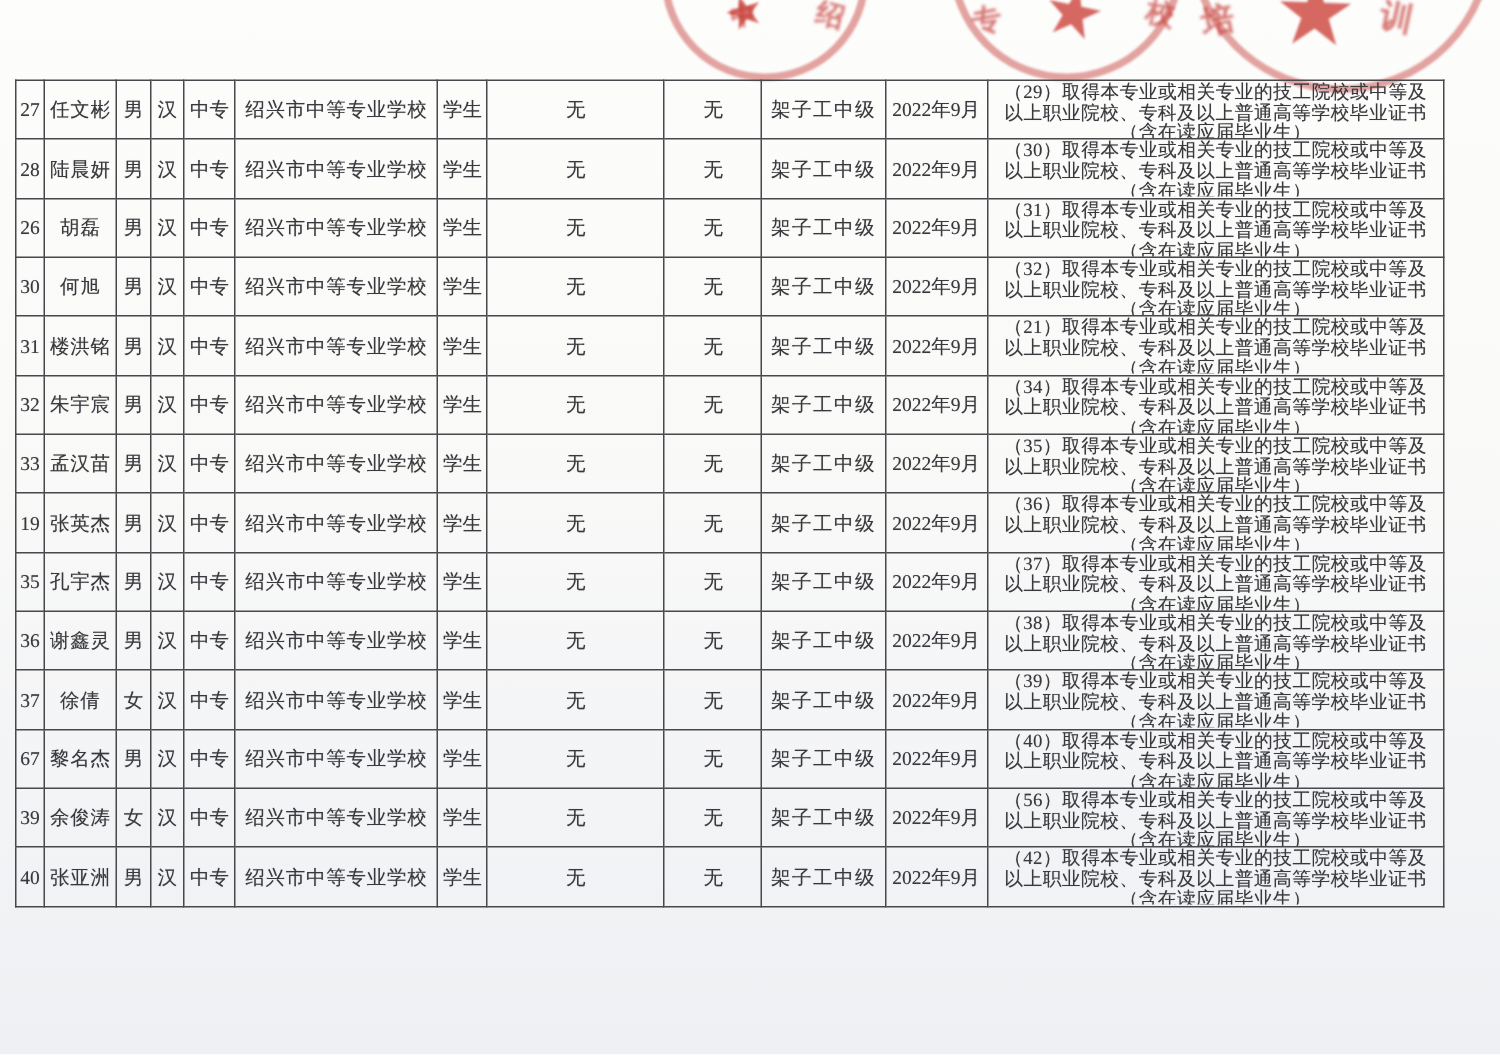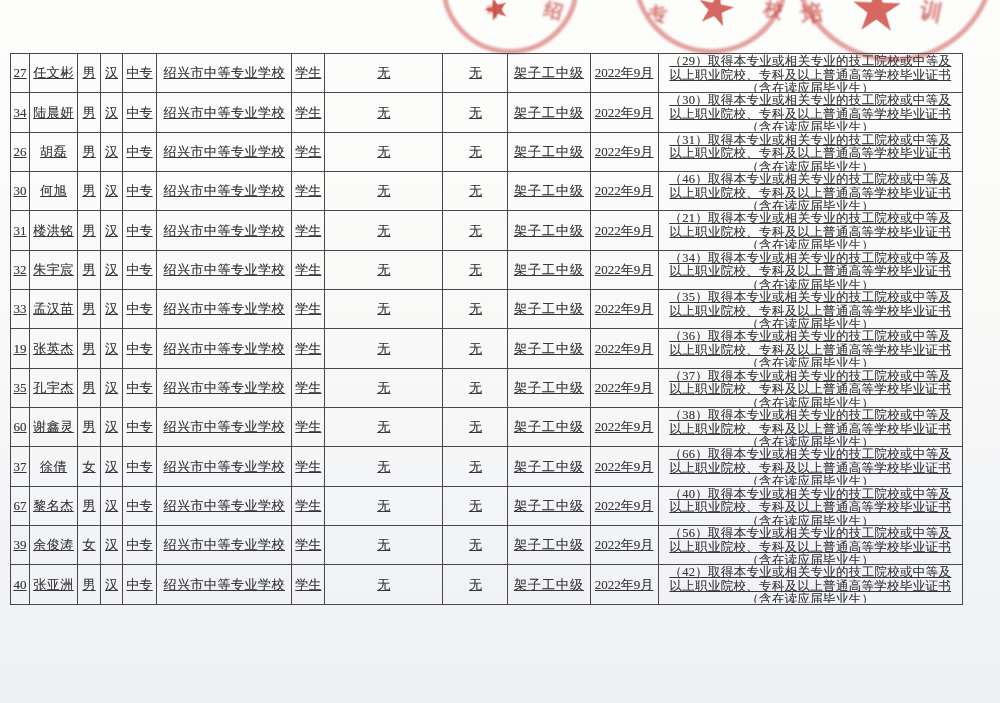--- a/index.html
+++ b/index.html
@@ -47,21 +47,20 @@
   .seal3 .seal-char.l { left: 801px; top: 3px; font-size: 22px; transform: rotate(-12deg); }
   .seal3 .seal-char.r { left: 920px; top: 1px; font-size: 22px; transform: rotate(12deg); }
 
   
   table.doc-table {
     position: absolute;
     left: 10px; top: 53px;
     width: 953px; height: 552px;
     border-collapse: collapse;
     table-layout: fixed;
-    text-decoration: underline;
   }
   .doc-table td {
     border: 1px solid #47474c;
     text-align: center;
     vertical-align: middle;
     font-size: 13px;
     padding: 0;
     overflow: hidden;
     color: #38383d;
     text-shadow: 0 0 0.6px rgba(70,70,75,0.45);
@@ -135,21 +134,21 @@
       <td class="c-date">2022年9月</td>
       <td class="c-remark">
         <div class="remark-clip">
           <div class="rl">（29）取得本专业或相关专业的技工院校或中等及</div>
           <div class="rl">以上职业院校、专科及以上普通高等学校毕业证书</div>
           <div class="rl">（含在读应届毕业生）</div>
         </div>
       </td>
     </tr>
         <tr>
-      <td class="c-no">34</td>
+      <td class="c-no">28</td>
       <td class="c-name">陆晨妍</td>
       <td class="c-gender">男</td>
       <td class="c-ethnic">汉</td>
       <td class="c-edu">中专</td>
       <td class="c-school">绍兴市中等专业学校</td>
       <td class="c-job">学生</td>
       <td class="c-none">无</td>
       <td class="c-none">无</td>
       <td class="c-level">架子工中级</td>
       <td class="c-date">2022年9月</td>
@@ -188,21 +187,21 @@
       <td class="c-ethnic">汉</td>
       <td class="c-edu">中专</td>
       <td class="c-school">绍兴市中等专业学校</td>
       <td class="c-job">学生</td>
       <td class="c-none">无</td>
       <td class="c-none">无</td>
       <td class="c-level">架子工中级</td>
       <td class="c-date">2022年9月</td>
       <td class="c-remark">
         <div class="remark-clip">
-          <div class="rl">（46）取得本专业或相关专业的技工院校或中等及</div>
+          <div class="rl">（32）取得本专业或相关专业的技工院校或中等及</div>
           <div class="rl">以上职业院校、专科及以上普通高等学校毕业证书</div>
           <div class="rl">（含在读应届毕业生）</div>
         </div>
       </td>
     </tr>
         <tr>
       <td class="c-no">31</td>
       <td class="c-name">楼洪铭</td>
       <td class="c-gender">男</td>
       <td class="c-ethnic">汉</td>
@@ -295,21 +294,21 @@
       <td class="c-date">2022年9月</td>
       <td class="c-remark">
         <div class="remark-clip">
           <div class="rl">（37）取得本专业或相关专业的技工院校或中等及</div>
           <div class="rl">以上职业院校、专科及以上普通高等学校毕业证书</div>
           <div class="rl">（含在读应届毕业生）</div>
         </div>
       </td>
     </tr>
         <tr>
-      <td class="c-no">60</td>
+      <td class="c-no">36</td>
       <td class="c-name">谢鑫灵</td>
       <td class="c-gender">男</td>
       <td class="c-ethnic">汉</td>
       <td class="c-edu">中专</td>
       <td class="c-school">绍兴市中等专业学校</td>
       <td class="c-job">学生</td>
       <td class="c-none">无</td>
       <td class="c-none">无</td>
       <td class="c-level">架子工中级</td>
       <td class="c-date">2022年9月</td>
@@ -328,21 +327,21 @@
       <td class="c-ethnic">汉</td>
       <td class="c-edu">中专</td>
       <td class="c-school">绍兴市中等专业学校</td>
       <td class="c-job">学生</td>
       <td class="c-none">无</td>
       <td class="c-none">无</td>
       <td class="c-level">架子工中级</td>
       <td class="c-date">2022年9月</td>
       <td class="c-remark">
         <div class="remark-clip">
-          <div class="rl">（66）取得本专业或相关专业的技工院校或中等及</div>
+          <div class="rl">（39）取得本专业或相关专业的技工院校或中等及</div>
           <div class="rl">以上职业院校、专科及以上普通高等学校毕业证书</div>
           <div class="rl">（含在读应届毕业生）</div>
         </div>
       </td>
     </tr>
         <tr>
       <td class="c-no">67</td>
       <td class="c-name">黎名杰</td>
       <td class="c-gender">男</td>
       <td class="c-ethnic">汉</td>

